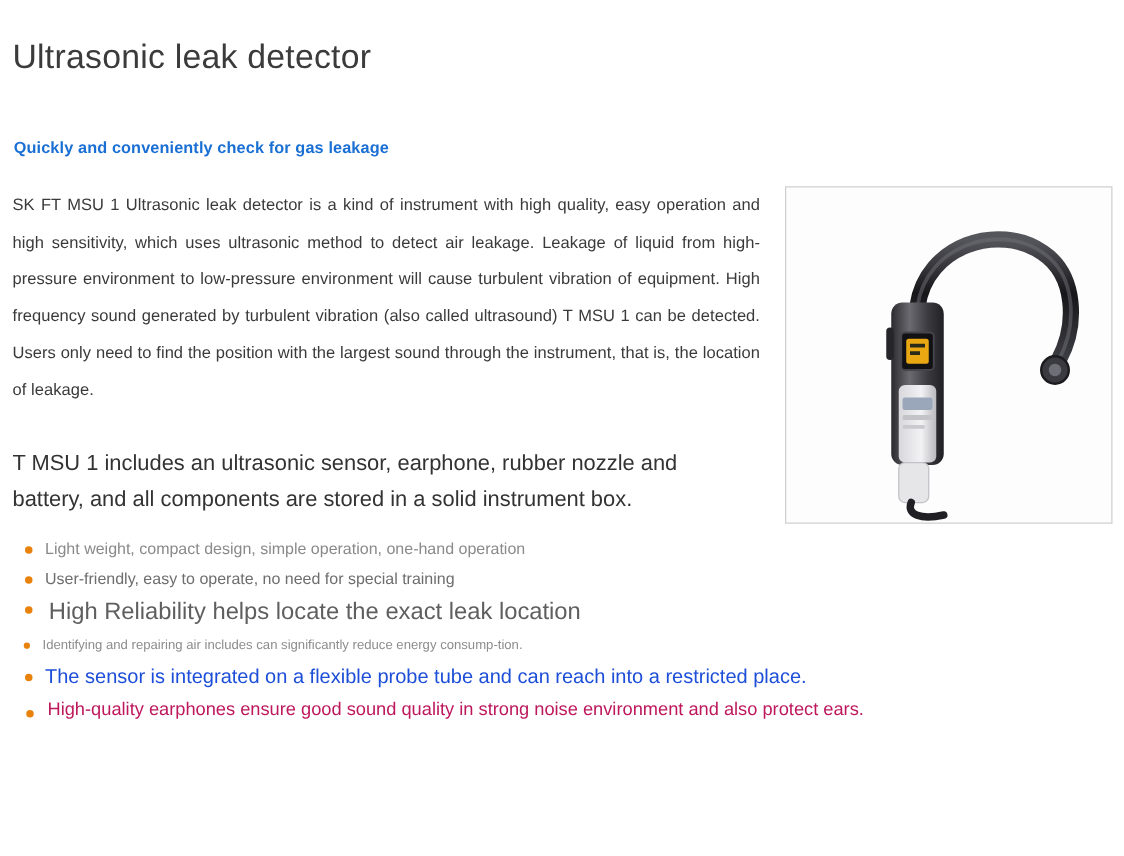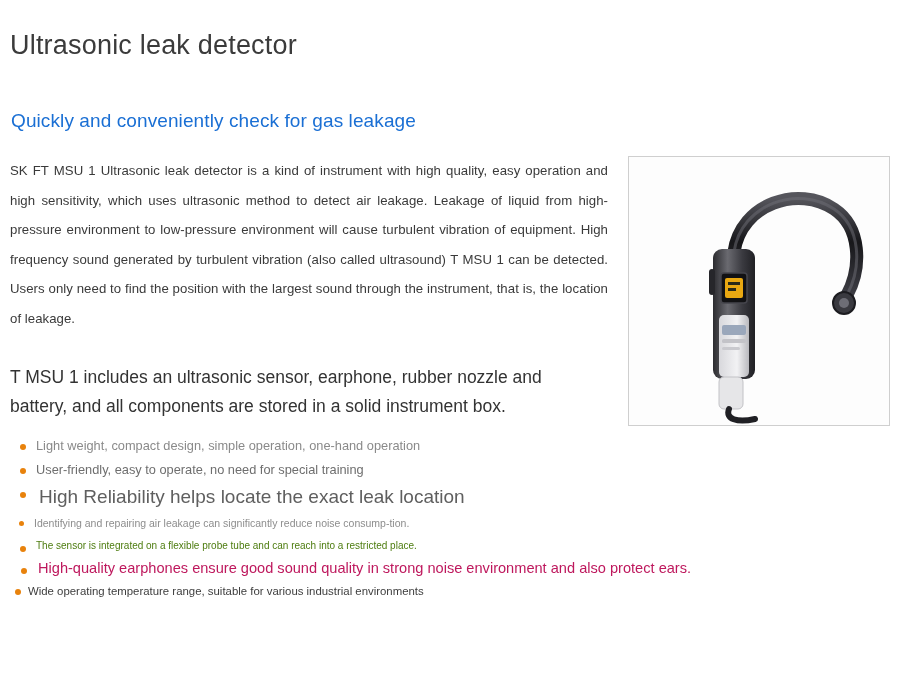--- a/index.html
+++ b/index.html
@@ -27,25 +27,25 @@
     font-weight: 400;
     color: #3b3b3b;
     letter-spacing: 0.2px;
     margin: 0;
     padding-top: 28px;
     padding-left: 0px;
     line-height: 34px;
   }
   .subtitle {
     color: #1a6fd4;
-    font-size: 19px;
+    font-size: 13px;
     margin: 0;
     padding-top: 48px;
     padding-left: 1px;
-    font-weight: 400;
+    font-weight: 700;
     letter-spacing: 0.1px;
   }
   .content-row {
     display: flex;
     align-items: flex-start;
     margin-top: 24px;
   }
   .text-col {
     width: 612px;
     flex: 0 0 612px;
@@ -110,21 +110,21 @@
   .f1 { font-size: 12.8px; color: #8a8a8a; }
   .f1 .bullet { top: 6px; }
   .f2 { font-size: 12.8px; color: #6e6e6e; }
   .f2 .bullet { top: 6px; }
   .f3 { font-size: 19px; color: #5f5f5f; padding-left: 25px; }
   .f3 .bullet { top: 6px; }
   .f4 { font-size: 10.8px; color: #555555; padding-left: 18px; margin-bottom: 6px; }
   .f4 .bullet { top: 4px; left: 3px; width: 5px; height: 5px; }
   .f5 { font-size: 10.5px; color: #8d8d8d; padding-left: 20px; line-height: 13px; margin-bottom: 10px; }
   .f5 .bullet { top: 4px; left: 5px; width: 5px; height: 5px; }
-  .f6 { font-size: 10px; color: #4d7c0f; padding-left: 22px; }
+  .f6 { font-size: 16px; color: #1d4ed8; padding-left: 22px; }
   .f6 .bullet { top: 6px; }
   .f7 { font-size: 14.6px; color: #be185d; padding-left: 24px; }
   .f7 .bullet { top: 8px; left: 7px; }
   .f8 { font-size: 11.4px; color: #3d3d3d; padding-left: 14px; margin-bottom: 0; }
   .f8 .bullet { top: 4px; left: 1px; width: 6px; height: 6px; }
 </style>
 </head>
 <body>
 
 <div class="page">
@@ -195,29 +195,25 @@
     <li class="feature f2">
       <span class="bullet"></span>
       <span>User-friendly, easy to operate, no need for special training</span>
     </li>
     <li class="feature f3">
       <span class="bullet"></span>
       <span>High Reliability helps locate the exact leak location</span>
     </li>
     <li class="feature f5">
       <span class="bullet"></span>
-      <span>Identifying and repairing air leakage can significantly reduce noise consump-tion.</span>
+      <span>Identifying and repairing air includes can significantly reduce energy consump-tion.</span>
     </li>
     <li class="feature f6">
       <span class="bullet"></span>
       <span>The sensor is integrated on a flexible probe tube and can reach into a restricted place.</span>
     </li>
     <li class="feature f7">
       <span class="bullet"></span>
       <span>High-quality earphones ensure good sound quality in strong noise environment and also protect ears.</span>
     </li>
-    <li class="feature f8">
-      <span class="bullet"></span>
-      <span>Wide operating temperature range, suitable for various industrial environments</span>
-    </li>
   </ul>
 
 </div>
 
 </body></html>

